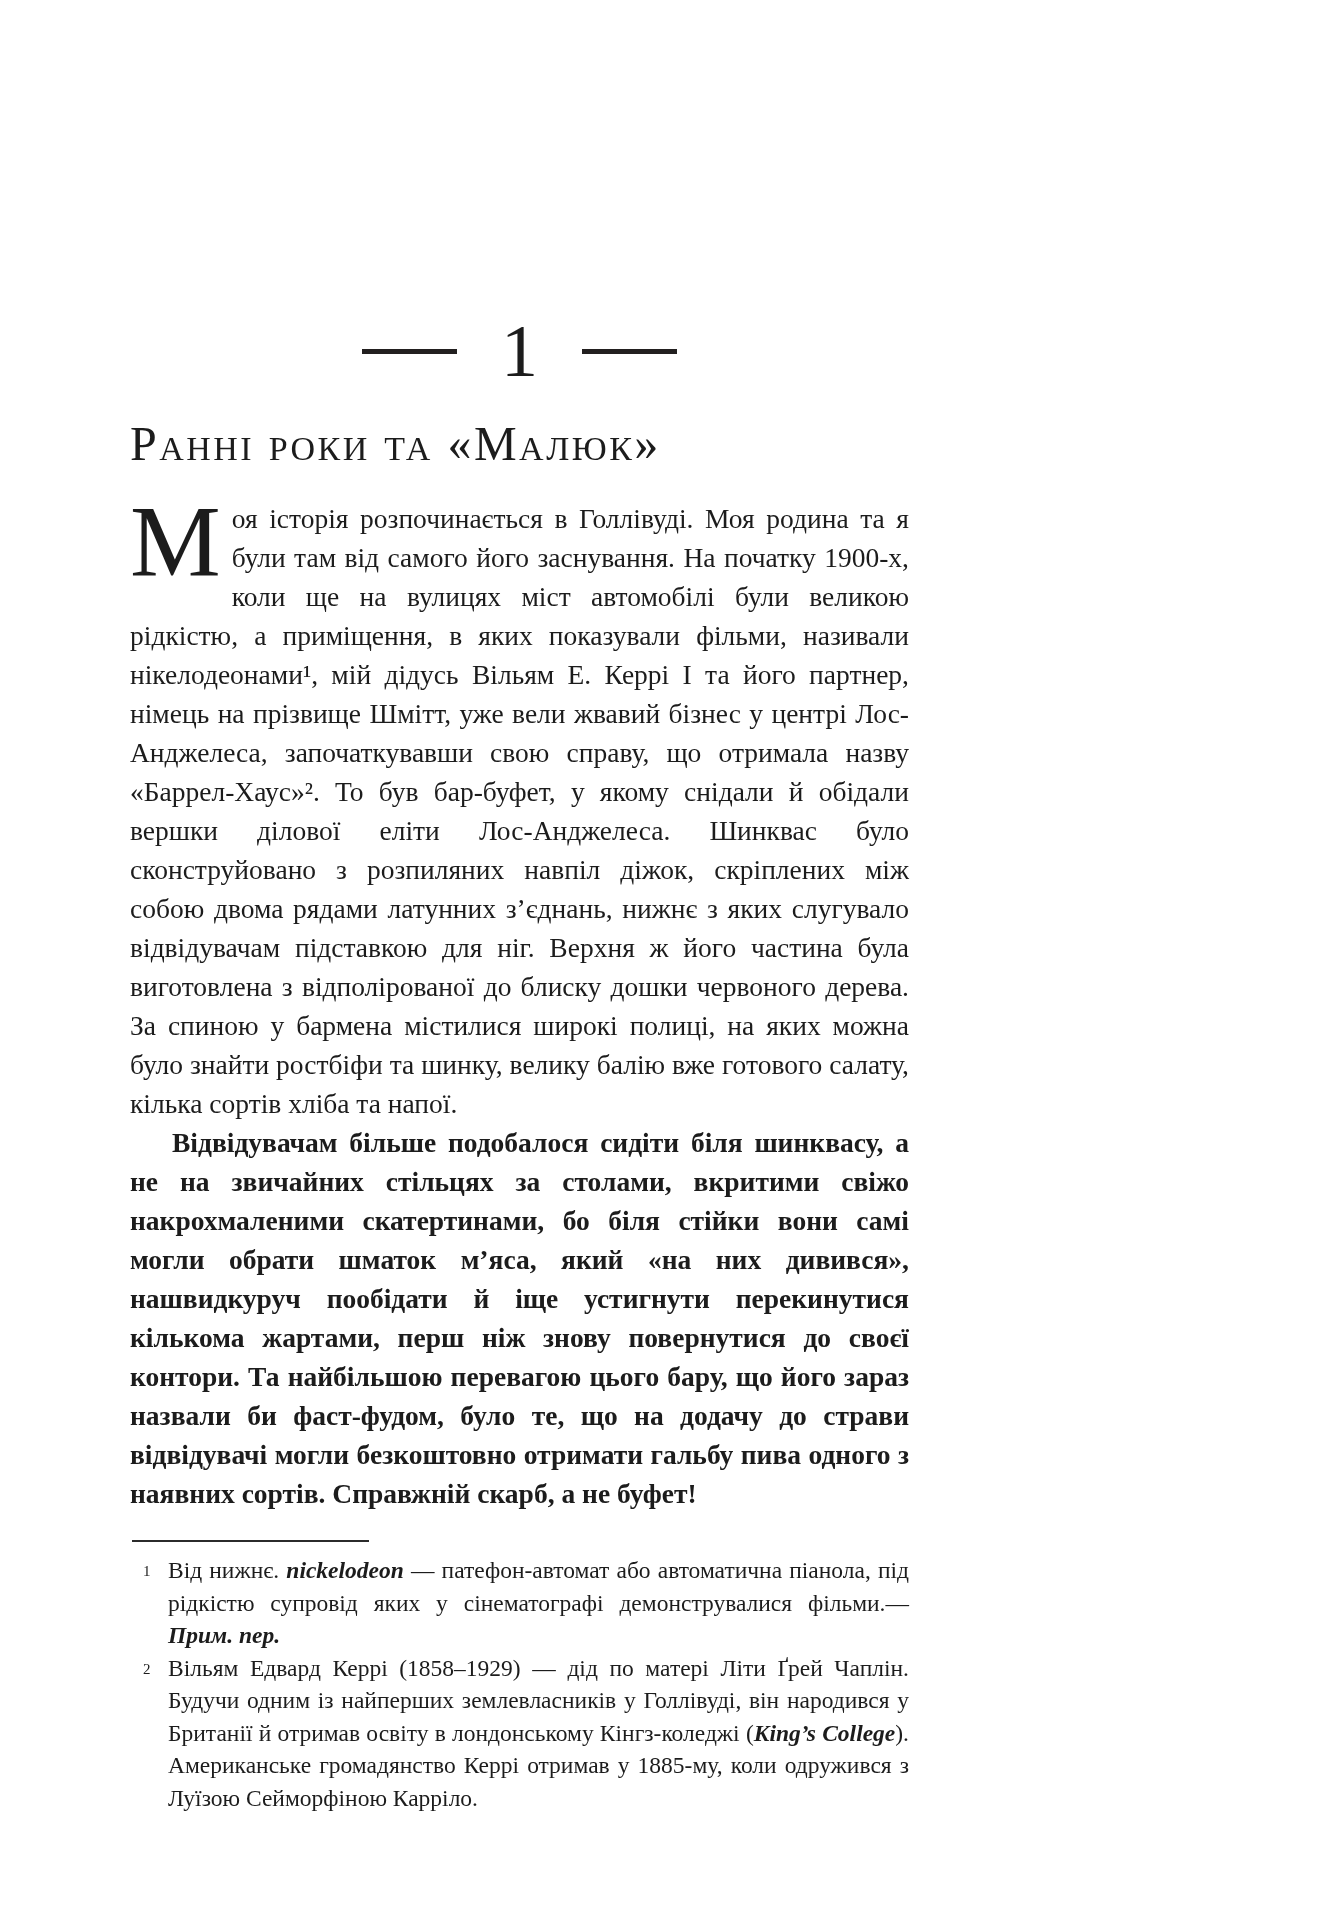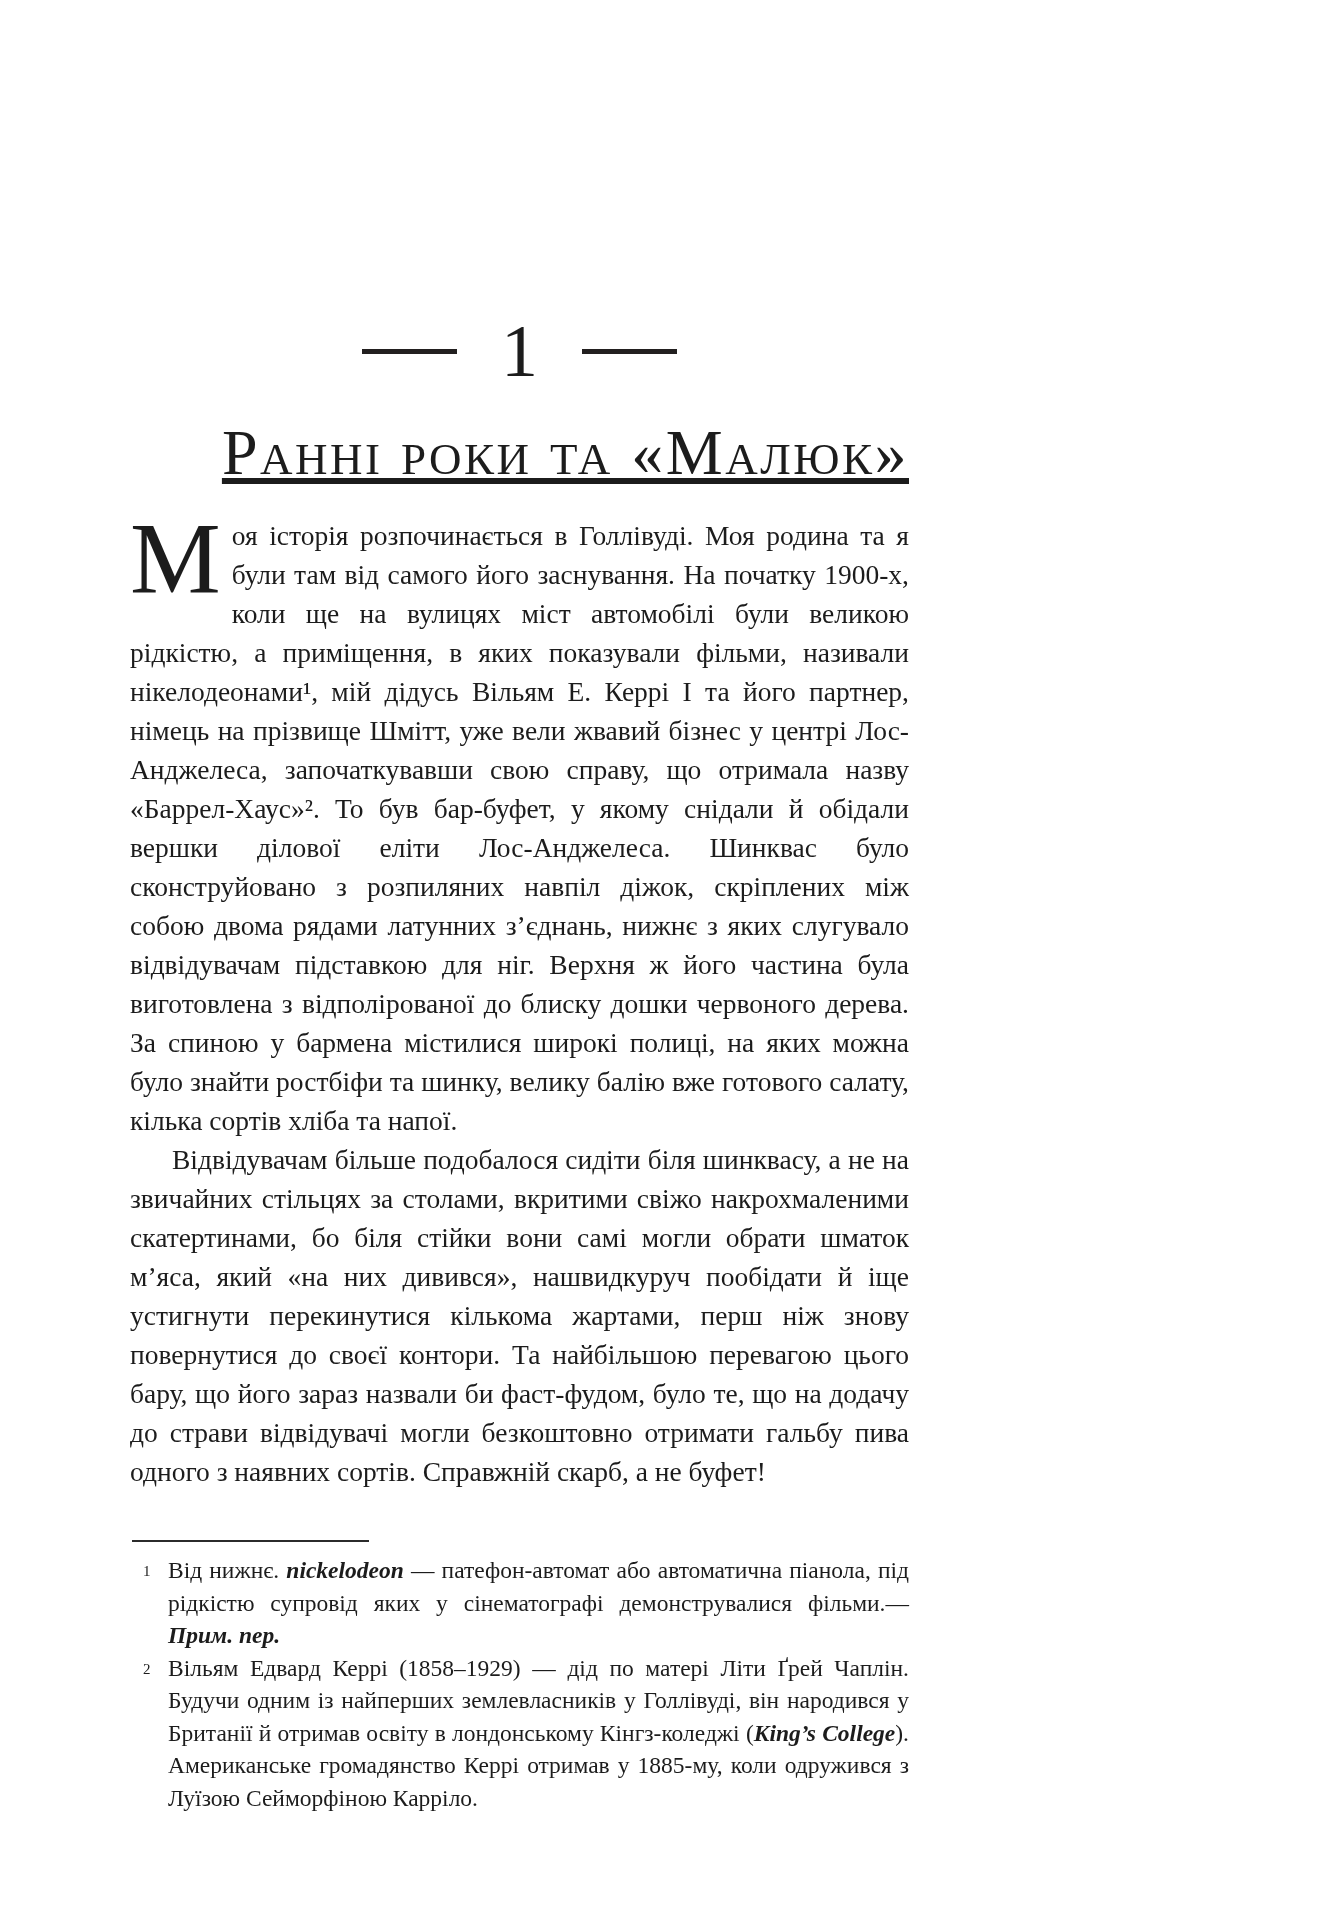--- a/index.html
+++ b/index.html
@@ -30,37 +30,36 @@
     font-size: 74px;
     line-height: 1;
   }
   .rule {
     width: 95px;
     height: 5px;
     background: #221f1f;
   }
   .chapter-title {
     margin: 30px 0 0 0;
-    text-align: right;
+    text-align: left;
     font-weight: normal;
-    font-size: 64px;
+    font-size: 48px;
     line-height: 1.1;
     font-variant: small-caps;
     letter-spacing: 2.5px;
     white-space: nowrap;
-    text-decoration: underline;
   }
   .body-text {
     margin-top: 28px;
     font-size: 27.5px;
     line-height: 39px;
     text-align: justify;
   }
   .body-text p { margin: 0; }
-  p.indent { text-indent: 42px; }
+  p.indent { text-indent: 42px; font-weight: bold; }
   .dropcap {
     float: left;
     font-size: 102px;
     line-height: 0.8;
     padding: 2px 11px 0 0;
   }
   .footnotes {
     position: absolute;
     left: 0;
     top: 1226px;

